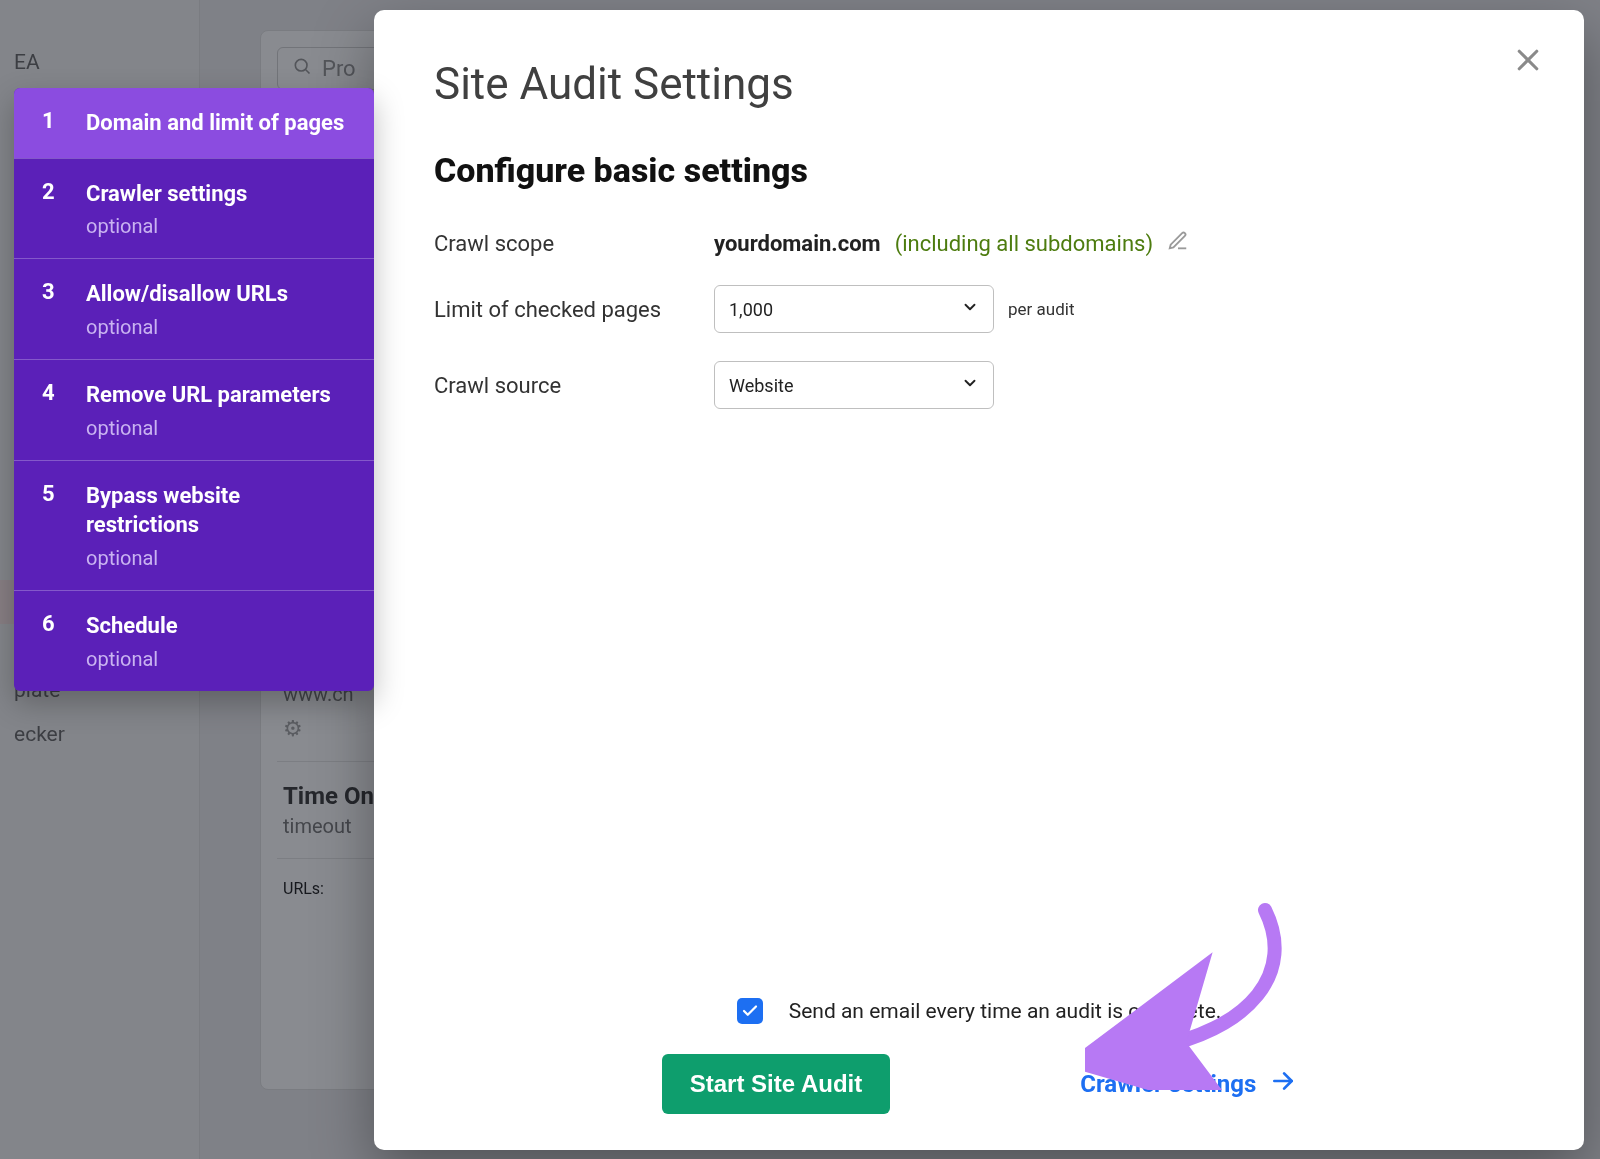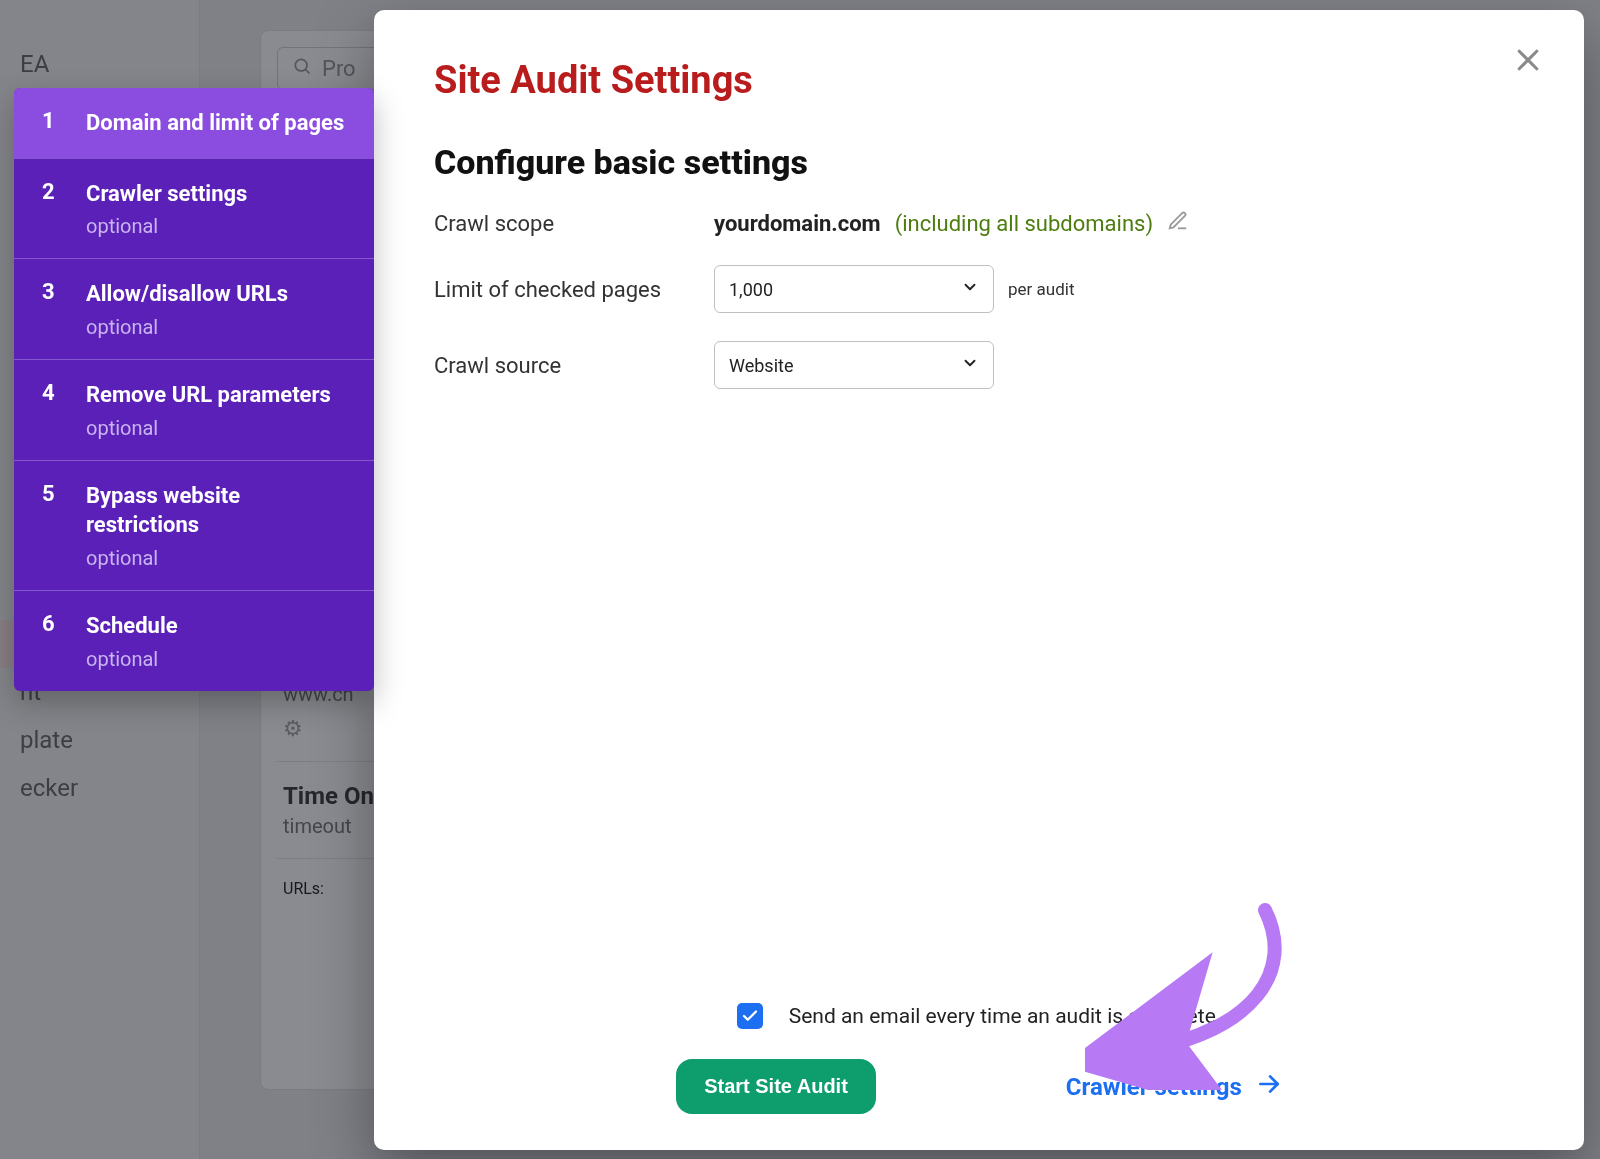--- a/index.html
+++ b/index.html
@@ -11,21 +11,21 @@
     position: absolute; inset: 0;
     background: #e9e9ea;
     overflow: hidden;
   }
   .bg .left-col {
     position: absolute; left: 0; top: 0; width: 200px; height: 100%;
     background: #f2f2f2;
     border-right: 1px solid #ddd;
     padding-top: 40px;
   }
-  .bg .left-col .fake-item { color:#555; font-size:24px; padding:10px 20px; white-space:nowrap; overflow:hidden; }
+  .bg .left-col .fake-item { color:#555; font-size:21px; padding:10px 14px; white-space:nowrap; overflow:hidden; }
   .bg .panel {
     position:absolute; left:260px; top:30px; right:40px; height:1060px;
     background:#fff; border-radius:8px; border:1px solid #ddd; padding:16px;
   }
   .bg .search { display:flex; align-items:center; gap:10px; border:1px solid #ccc; border-radius:6px; padding:8px 14px; width:420px; color:#888; font-size:22px;}
   .bg .row { border-top:1px solid #e3e3e3; padding:20px 6px; }
   .bg .row.first { border-top:none; }
   .bg .row .title { color:#1a73e8; font-weight:700; font-size:24px; }
   .bg .row .sub { color:#666; font-size:20px; margin-top:4px; }
   .bg .row .cog { color:#999; font-size:22px; margin-top:10px; }
@@ -60,24 +60,24 @@
     box-shadow: 0 24px 60px rgba(0,0,0,0.35);
     z-index:20;
     padding:48px 60px 40px 60px;
   }
   .modal .close {
     position:absolute; top:30px; right:36px; width:40px; height:40px;
     color:#8a8a8a; cursor:pointer;
     display:flex; align-items:center; justify-content:center;
   }
   .modal .close svg { width:30px; height:30px; }
-  .modal h1 { font-size:38px; font-weight:700; color:#b91c1c; }
+  .modal h1 { font-size:44px; font-weight:400; color:#404040; }
   .modal h2 { font-size:34px; font-weight:800; color:#111; margin-top:40px; }
 
-  .form { margin-top:28px; font-size:22px; color:#222; }
+  .form { margin-top:40px; font-size:22px; color:#222; }
   .form-row { display:flex; align-items:center; margin-bottom:28px; }
   .form-row .lbl { width:280px; color:#333; }
   .form-row .val { display:flex; align-items:center; gap:14px; }
   .form-row .domain { font-weight:700; }
   .form-row .hint { color:#4d7c0f; }
   .pencil { color:#9a9a9a; }
   .pencil svg { width:22px; height:22px; }
 
   .select {
     display:flex; align-items:center; justify-content:space-between;
@@ -95,22 +95,22 @@
   }
   .email-row { display:flex; align-items:center; gap:26px; justify-content:center; margin-bottom:30px; font-size:21px; color:#222;}
   .chk {
     width:26px; height:26px; border-radius:5px; background:#1d6ff2;
     display:flex; align-items:center; justify-content:center; color:#fff;
   }
   .chk svg { width:18px; height:18px; }
 
   .actions { display:flex; align-items:center; justify-content:center; gap:190px; }
   .btn-primary {
-    background:#0e9e6d; color:#fff; border:none; border-radius:16px;
-    font-size:20px; font-weight:600; padding:16px 28px; cursor:pointer;
+    background:#0e9e6d; color:#fff; border:none; border-radius:6px;
+    font-size:24px; font-weight:600; padding:16px 28px; cursor:pointer;
   }
   .link-next {
     color:#1d6ff2; font-size:24px; font-weight:700; display:flex; align-items:center; gap:14px; cursor:pointer;
   }
   .link-next svg { width:26px; height:26px; }
 
   
   .annot-arrow {
     position:absolute; left:1085px; top:900px; width:220px; height:190px;
     z-index:40; pointer-events:none;

